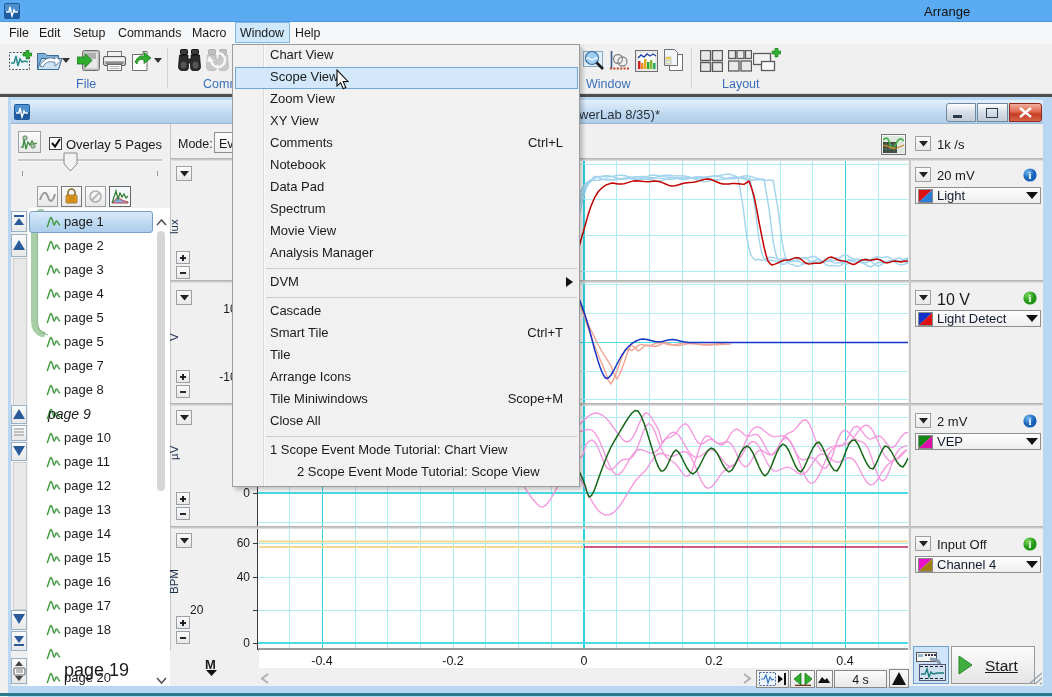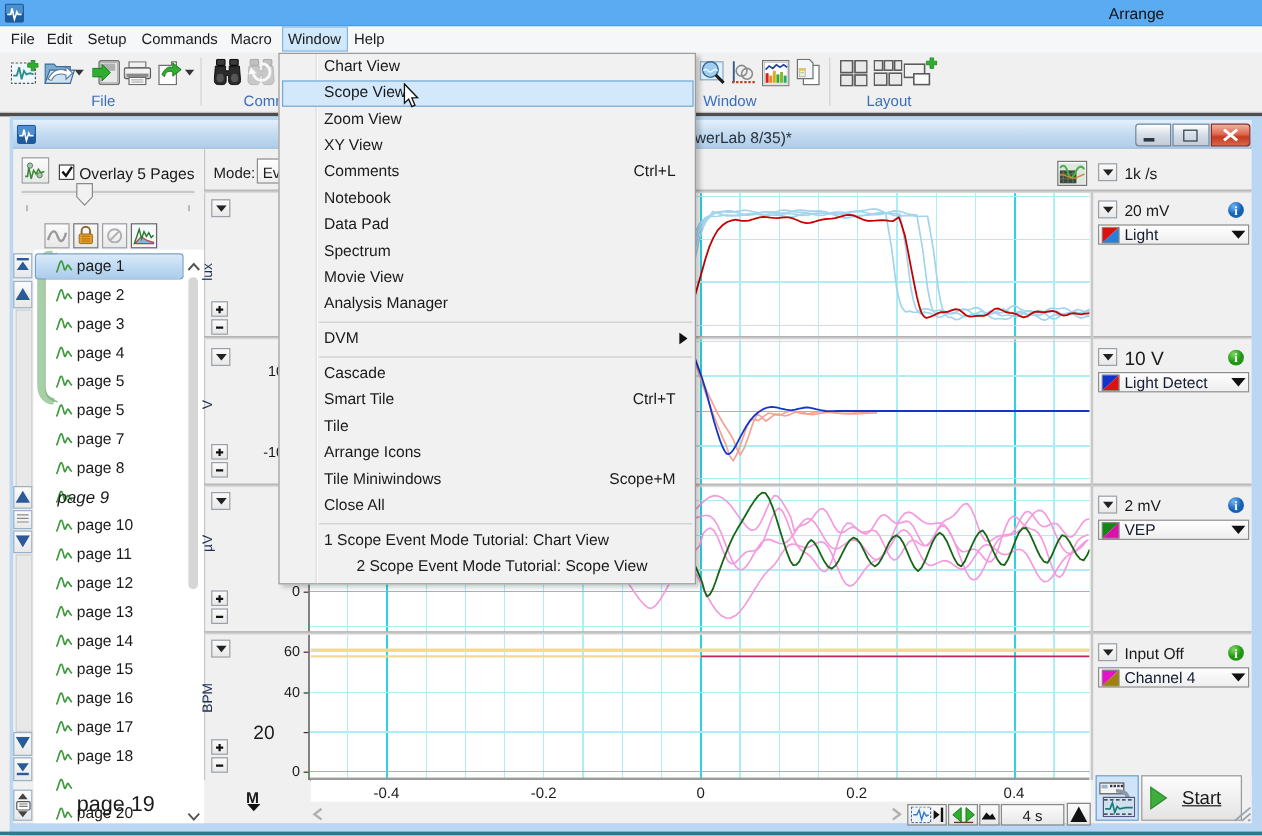--- a/index.html
+++ b/index.html
@@ -415,21 +415,21 @@
     <line x1="5" y1="2" x2="5" y2="8" stroke="#111" stroke-width="1.8"></line>
   </svg>
 <div class="vbtn" style="left:176px;top:631px;width:14px;height:13px;"></div>
 <svg class="ab" style="left:178px;top:632.5px" width="10" height="10">
     <line x1="2" y1="5" x2="8" y2="5" stroke="#111" stroke-width="1.8"></line>
   </svg>
 <div class="txt" style="left:190px;top:536px;width:60px;text-align:right;font-size:12px;">60</div>
 <div class="ab" style="left:253px;top:543px;width:4px;height:1px;background:#333;"></div>
 <div class="txt" style="left:190px;top:570px;width:60px;text-align:right;font-size:12px;">40</div>
 <div class="ab" style="left:253px;top:577px;width:4px;height:1px;background:#333;"></div>
-<div class="txt" style="left:190px;top:603px;width:60px;text-align:center;font-size:16px;">20</div>
+<div class="txt" style="left:190px;top:603px;width:60px;text-align:left;font-size:12px;">20</div>
 <div class="ab" style="left:253px;top:610px;width:4px;height:1px;background:#333;"></div>
 <div class="txt" style="left:190px;top:636px;width:60px;text-align:right;font-size:12px;">0</div>
 <div class="ab" style="left:253px;top:643px;width:4px;height:1px;background:#333;"></div>
 <svg class="ab" style="left:258px;top:160px" width="650" height="508">
     <rect x="0" y="0" width="650" height="490" fill="#ffffff"></rect>
     <g shape-rendering="crispEdges">
       <line x1="31.7" y1="0" x2="31.7" y2="490" stroke="#aceef4" stroke-width="1"></line>
       <line x1="64.4" y1="0" x2="64.4" y2="490" stroke="#2ed3e2" stroke-width="1.5"></line>
       <line x1="97.1" y1="0" x2="97.1" y2="490" stroke="#aceef4" stroke-width="1"></line>
       <line x1="129.8" y1="0" x2="129.8" y2="490" stroke="#aceef4" stroke-width="1"></line>

